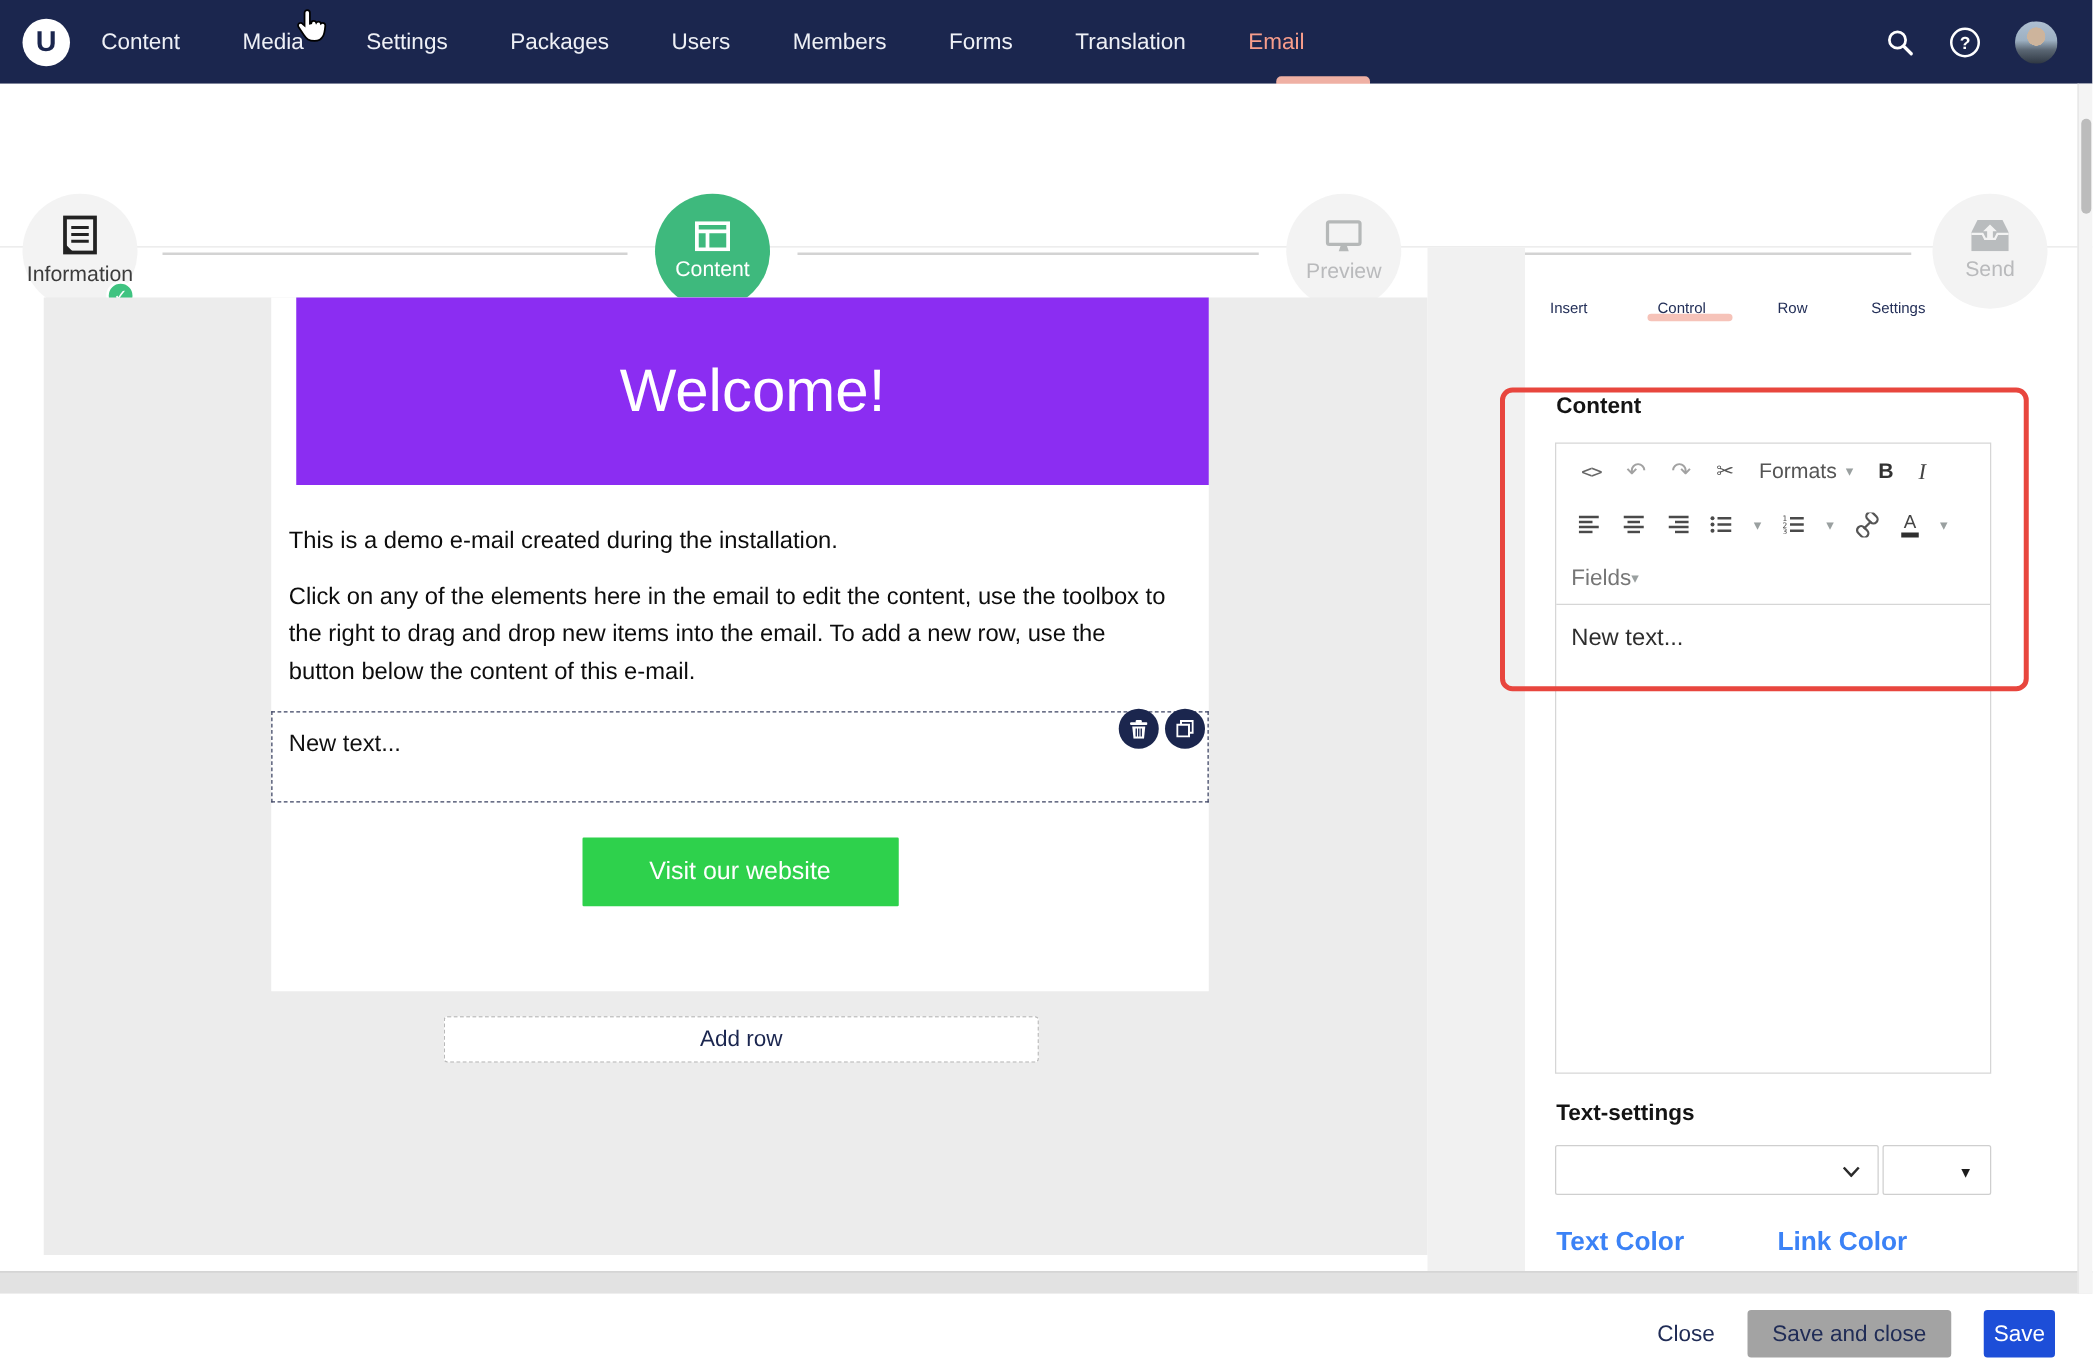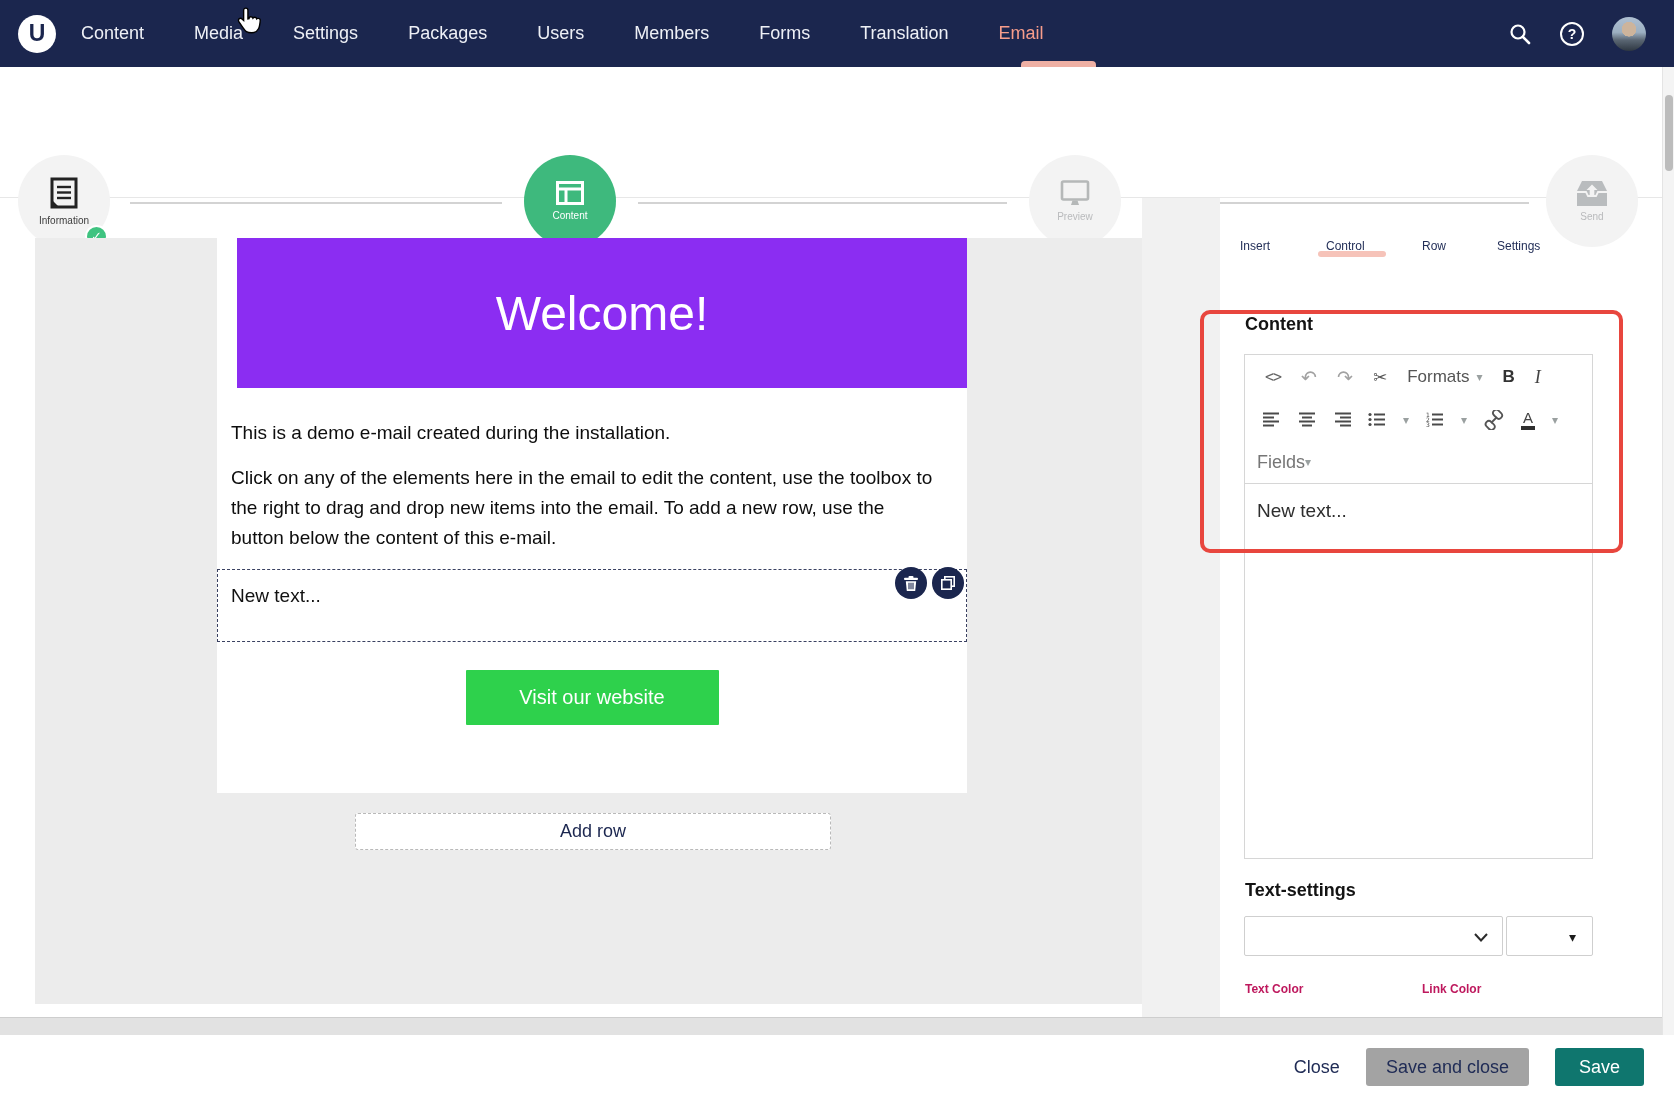--- a/index.html
+++ b/index.html
@@ -24,21 +24,21 @@
   .email-underline { position:absolute; left:1021px; top:61px; width:75px; height:15px;
                      background:#efb0a4; border-radius:4px; }
 
   
   .stepper { position:absolute; left:0; top:67px; width:1674px; height:131px; background:#fff;
              border-bottom:1px solid #e7e7e7; }
   .step { position:absolute; top:88px; width:92px; height:92px; border-radius:50%;
           display:flex; flex-direction:column; align-items:center; justify-content:center; gap:5px; cursor:pointer; }
   .step.gray { background:#f3f3f3; }
   .step.green { background:#3eb97d; }
-  .step-label { font-size:10px; color:#3c3c3c; }
+  .step-label { font-size:17px; color:#3c3c3c; }
   .step.green .step-label { color:#fff; }
   .step.dim .step-label { color:#b9babc; }
   .badge { position:absolute; left:67px; top:70px; width:23px; height:23px; border-radius:50%;
            background:#3fc380; border:2px solid #fff; color:#fff; font-size:13px;
            display:flex; align-items:center; justify-content:center; }
   .connector { position:absolute; height:1.5px; background:#d3d3d3; top:135px; }
 
   
   .canvas { position:absolute; left:35px; top:238px; width:1107px; height:766px; background:#ececec; }
   .email-doc { position:absolute; left:182px; top:0; width:750px; height:555px; background:#fff; }
@@ -84,33 +84,33 @@
   .acolor .bar { width:14px; height:4px; background:#2f2f2f; margin-top:1px; }
   .fields { font-size:18px; color:#767676; display:inline-flex; align-items:center; gap:0; cursor:pointer; }
   .editor-content { padding:16px 12px; font-size:19px; color:#2e2e2e; cursor:text; height:374px; }
   .ts-title { position:absolute; left:25px; top:612px; font-size:18px; font-weight:bold; color:#141414; }
   .select1 { position:absolute; left:24px; top:648px; width:259px; height:40px; border:1px solid #cfcfcf;
              background:#fff; border-radius:2px; cursor:pointer; }
   .select1 svg { position:absolute; right:14px; top:16px; }
   .select2 { position:absolute; left:286px; top:648px; width:87px; height:40px; border:1px solid #cfcfcf;
              background:#fff; border-radius:2px; cursor:pointer; }
   .select2 .darkchev { position:absolute; right:16px; top:12px; font-size:14px; color:#1c1c1c; }
-  .color-label { position:absolute; top:714px; font-size:12px; font-weight:bold; color:#be185d; }
+  .color-label { position:absolute; top:714px; font-size:21px; font-weight:bold; color:#3b82f6; }
   .red-box { position:absolute; left:1200px; top:310px; width:423px; height:243px;
              border:4px solid #e8463e; border-radius:10px; z-index:40; pointer-events:none; }
 
   
   .hband { position:absolute; left:0; top:1017px; width:1674px; height:18px; background:#e2e2e2;
            border-top:1px solid #cecece; }
   .footer { position:absolute; left:0; top:1035px; width:1674px; height:62px; background:#fff; }
   .footer-inner { position:absolute; right:30px; top:13px; height:38px; display:flex; gap:26px; align-items:center; }
   .btn-close { font-size:18px; color:#202c56; background:none; border:none; font-family:inherit; cursor:pointer; }
   .btn-saveclose { height:38px; padding:0 20px; background:#a3a3a3; border:none; border-radius:3px;
                    font-size:18px; color:#202c56; font-family:inherit; cursor:pointer; }
-  .btn-save { height:38px; padding:0 24px; background:#0f766e; border:none; border-radius:3px;
+  .btn-save { height:38px; padding:0 8px; background:#1d4ed8; border:none; border-radius:3px;
               font-size:18px; color:#fff; font-family:inherit; cursor:pointer; }
 
   .scrollbar { position:absolute; left:1662px; top:67px; width:12px; height:968px; background:#f4f4f4;
                border-left:1px solid #e4e4e4; z-index:50; }
   .scroll-thumb { position:absolute; left:2px; top:28px; width:8px; height:76px; background:#bcbcbc; border-radius:4px; }
   .cursor { position:absolute; left:236px; top:6px; z-index:60; pointer-events:none; }
 </style>
 </head>
 <body>
 

